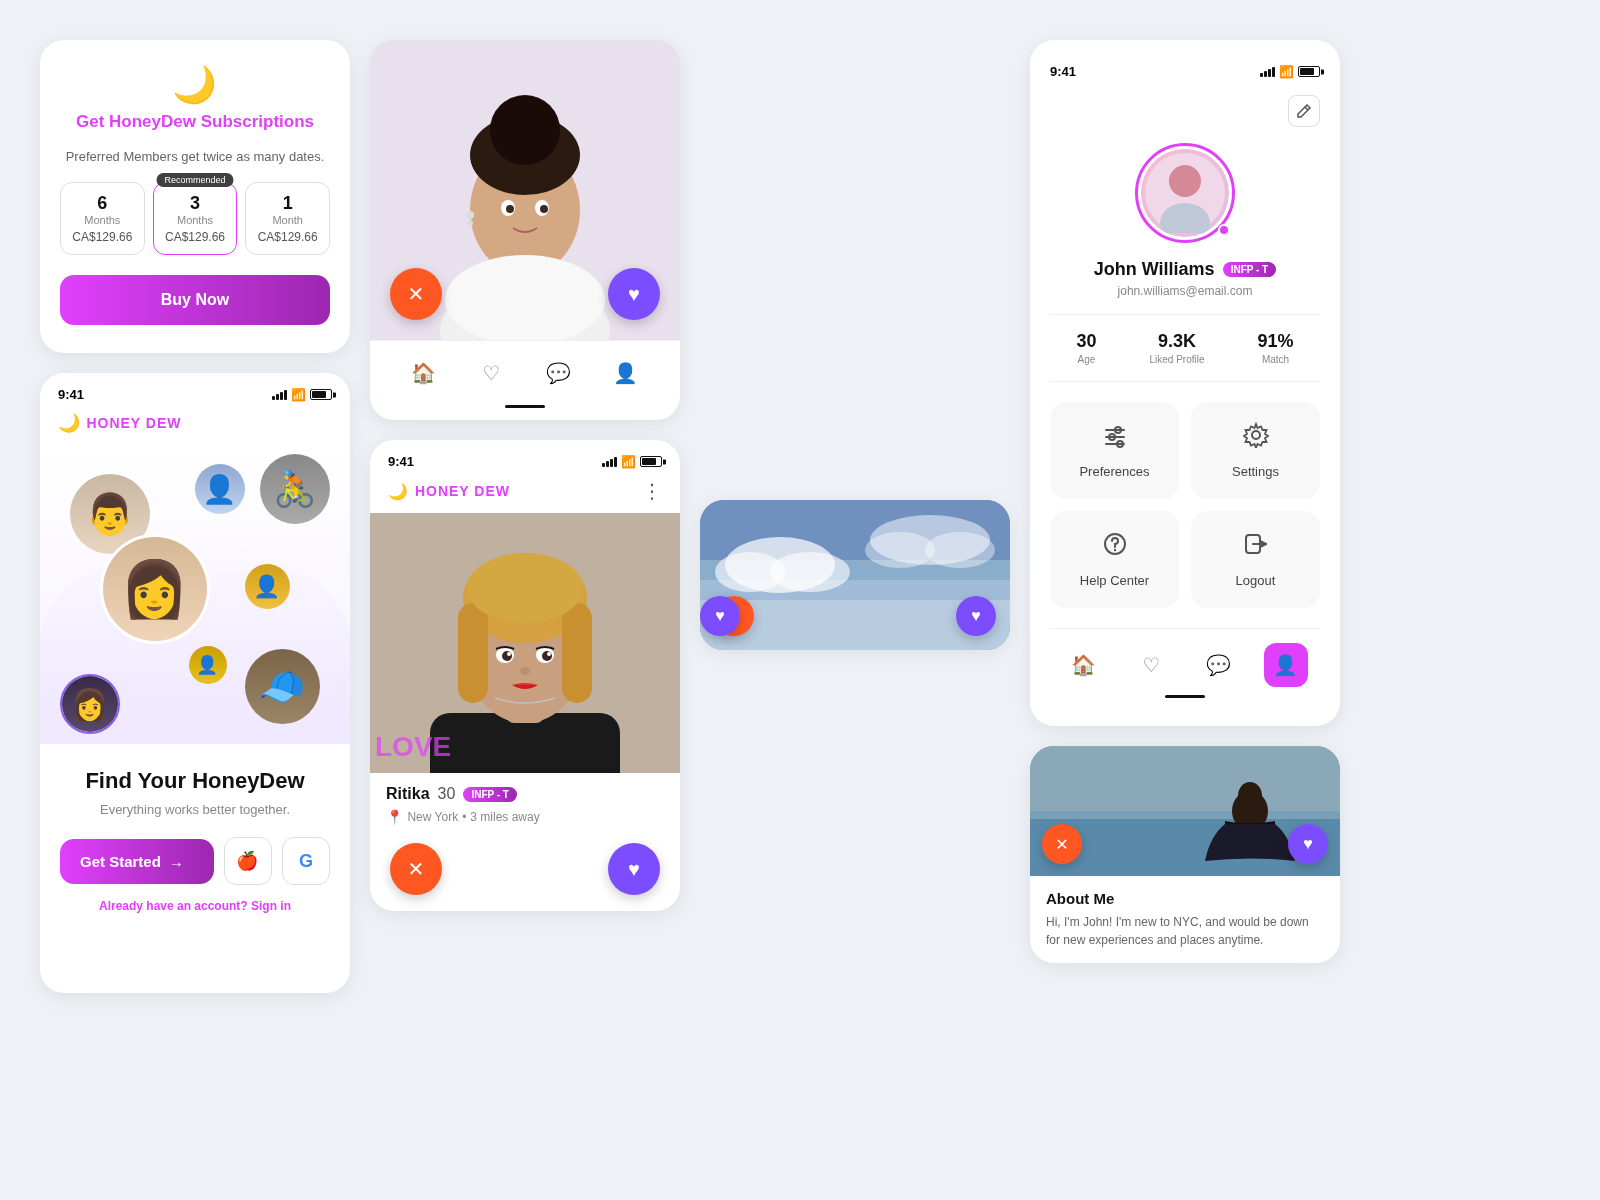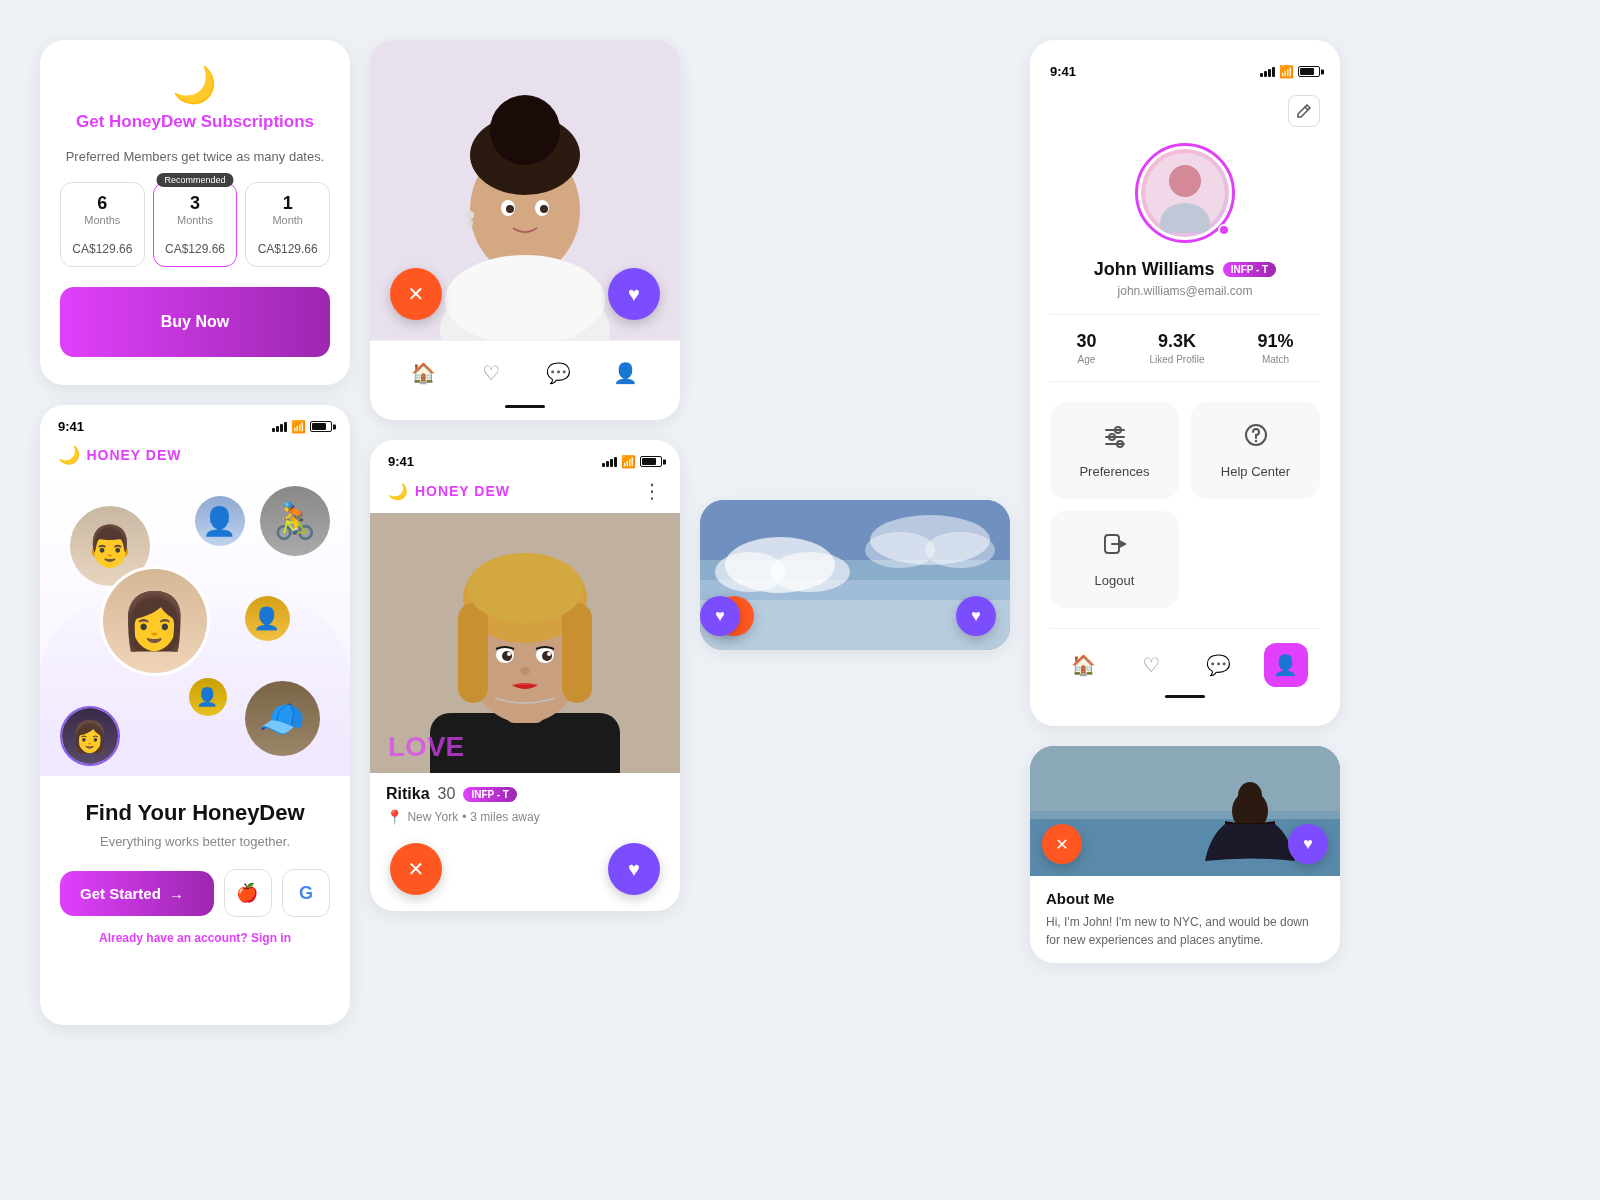--- a/index.html
+++ b/index.html
@@ -83,37 +83,37 @@
       font-size: 18px;
       color: #111;
     }
     .plan-item .plan-label {
       font-size: 11px;
       color: #888;
     }
     .plan-item .plan-price {
       font-size: 12px;
       color: #555;
-      margin-top: 16px;
+      margin-top: 4px;
     }
     .recommended-badge {
       position: absolute;
       top: -10px;
       left: 50%;
       transform: translateX(-50%);
       background: #404040;
       color: #fff;
       font-size: 9px;
       padding: 2px 8px;
       border-radius: 10px;
       white-space: nowrap;
     }
     .buy-btn {
       width: 100%;
-      padding: 26px;
+      padding: 16px;
       background: linear-gradient(to right, #e040fb, #9c27b0);
       color: #fff;
       font-size: 16px;
       font-weight: 600;
       border: none;
       border-radius: 14px;
       cursor: pointer;
       margin-top: 4px;
     }
 
@@ -759,21 +759,21 @@
           <path d="M 126 136 Q 135 132 144 136" stroke="#1a1a1a" stroke-width="2" fill="none"></path>
           <path d="M 166 136 Q 175 132 184 136" stroke="#1a1a1a" stroke-width="2" fill="none"></path>
 
           <ellipse cx="155" cy="158" rx="5" ry="4" fill="#b89070"></ellipse>
 
           <path d="M 142 172 Q 155 180 168 172" fill="#cc2020"></path>
           <path d="M 142 172 Q 155 168 168 172" fill="#dd3030"></path>
 
           <path d="M 125 185 Q 155 195 185 185" stroke="#c0c0c0" stroke-width="1.5" fill="none"></path>
         </svg>
-        <div style="position:absolute;bottom:10px;left:18px;font-size:28px;font-weight:900;color:#e040fb;opacity:0.7;">LOVE</div>
+        <div style="position:absolute;bottom:10px;left:5px;font-size:28px;font-weight:900;color:#e040fb;opacity:0.7;">LOVE</div>
       </div>
 
       <div class="profile-info">
         <div class="profile-name-row">
           <span class="profile-name">Ritika</span>
           <span class="age">30</span>
           <span class="mbti-badge">INFP - T</span>
         </div>
         <div class="location-row">
           <span class="loc-icon">📍</span>
@@ -895,20 +895,29 @@
               <circle cx="16" cy="8" r="3" fill="none" stroke="#555" stroke-width="2"></circle>
               <line x1="4" y1="15" x2="22" y2="15" stroke="#555" stroke-width="2" stroke-linecap="round"></line>
               <circle cx="10" cy="15" r="3" fill="none" stroke="#555" stroke-width="2"></circle>
               <line x1="4" y1="22" x2="22" y2="22" stroke="#555" stroke-width="2" stroke-linecap="round"></line>
               <circle cx="18" cy="22" r="3" fill="none" stroke="#555" stroke-width="2"></circle>
             </svg>
           </div>
           <div class="menu-item-label">Preferences</div>
         </div>
 
+        <div class="menu-item">
+          <div class="menu-item-icon">
+            <svg width="26" height="26" viewBox="0 0 26 26">
+              <circle cx="13" cy="13" r="4" fill="none" stroke="#555" stroke-width="2"></circle>
+              <path d="M13 2 L14.5 6 L18 4.5 L19.5 8 L23.5 8 L22 12 L25 14 L22 16 L23.5 20 L19.5 20 L18 23.5 L14.5 22 L13 26 L11.5 22 L8 23.5 L6.5 20 L2.5 20 L4 16 L1 14 L4 12 L2.5 8 L6.5 8 L8 4.5 L11.5 6 Z" fill="none" stroke="#555" stroke-width="1.8"></path>
+            </svg>
+          </div>
+          <div class="menu-item-label">Settings</div>
+        </div>
 
         <div class="menu-item">
           <div class="menu-item-icon">
             <svg width="26" height="26" viewBox="0 0 26 26">
               <circle cx="13" cy="13" r="10" fill="none" stroke="#555" stroke-width="2"></circle>
               <path d="M10 10 Q10 7 13 7 Q16 7 16 10 Q16 13 13 13 L13 16" fill="none" stroke="#555" stroke-width="2" stroke-linecap="round"></path>
               <circle cx="13" cy="19" r="1.2" fill="#555"></circle>
             </svg>
           </div>
           <div class="menu-item-label">Help Center</div>

